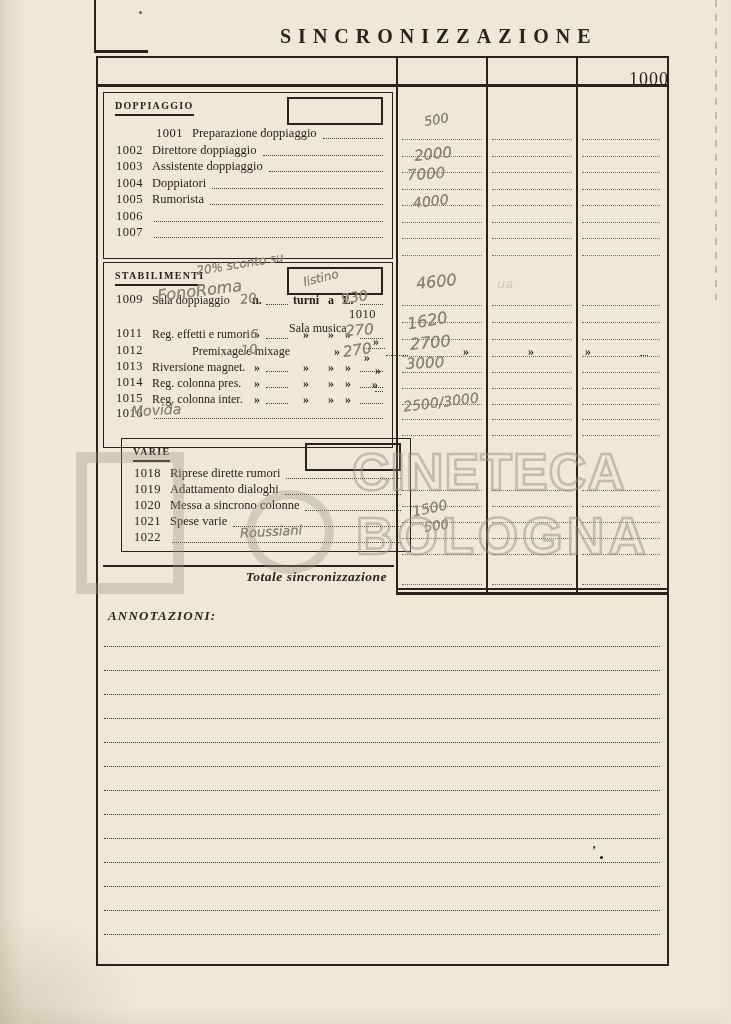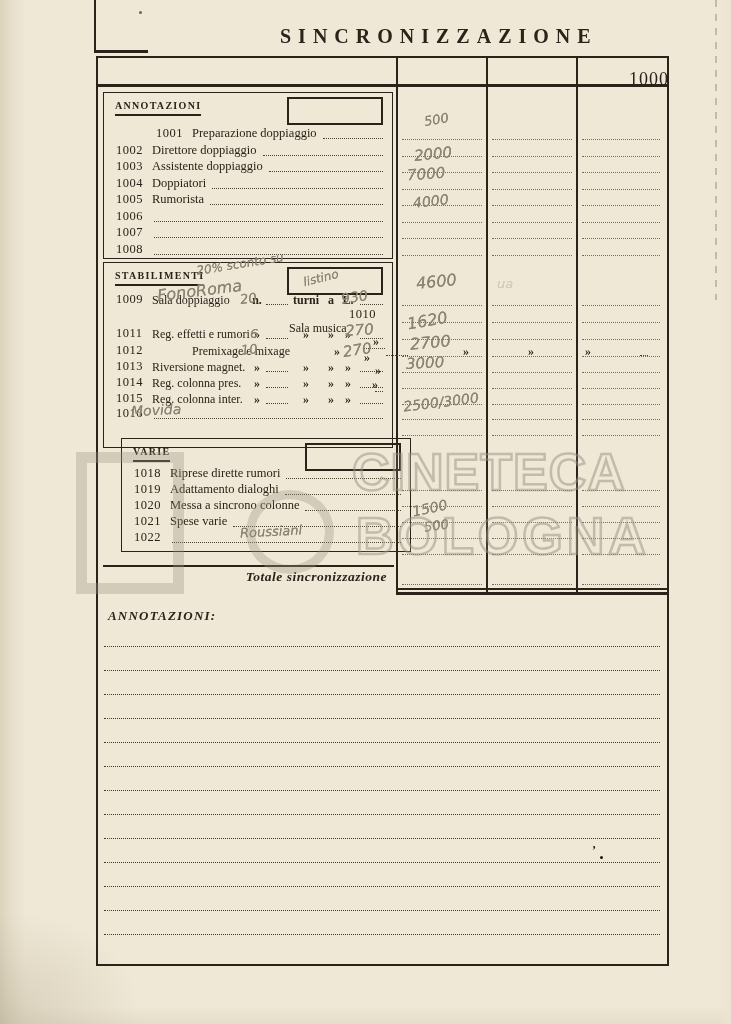--- a/index.html
+++ b/index.html
@@ -74,21 +74,21 @@
 
   <div class="abs frame"></div>
   <div class="abs hline" style="left:96px;top:84px;width:571px;height:2.5px;"></div>
   <div class="abs vline" style="left:396px;top:56px;height:537px;"></div>
   <div class="abs vline" style="left:486px;top:56px;height:537px;"></div>
   <div class="abs vline" style="left:576px;top:56px;height:537px;"></div>
   <div class="abs mb1"></div>
   <div class="abs mb2"></div>
 
   <div class="abs secbox box-dopp">
-    <div class="sechdr">ANNOTAZIONI</div>
+    <div class="sechdr">DOPPIAGGIO</div>
     <div class="hdrbox"></div>
     <div class="row" style="top:32px;margin-left:40px;">
         <span class="code">1001</span>
         <span class="lbl">Preparazione doppiaggio</span>
         <span class="dots"></span>
       </div>
     <div class="row" style="top:48.5px;">
         <span class="code">1002</span>
         <span class="lbl">Direttore doppiaggio</span>
         <span class="dots"></span>
@@ -107,24 +107,20 @@
         <span class="code">1005</span>
         <span class="lbl">Rumorista</span>
         <span class="dots"></span>
       </div>
     <div class="row" style="top:114.5px;font-family:Liberation Serif, serif;">
         <span class="code">1006</span>
         <span class="dots"></span>
       </div>
     <div class="row" style="top:131px;">
         <span class="code">1007</span>
-        <span class="dots"></span>
-      </div>
-    <div class="row" style="top:147.5px;">
-        <span class="code">1008</span>
         <span class="dots"></span>
       </div>
   </div>
 
   <div class="abs secbox box-stab">
     <div class="sechdr">STABILIMENTI</div>
     <div class="hdrbox"></div>
     <div class="row stabrow" style="top:28px;">
         <span class="code">1009</span>
         <span class="lbl">Sala doppiaggio</span>

